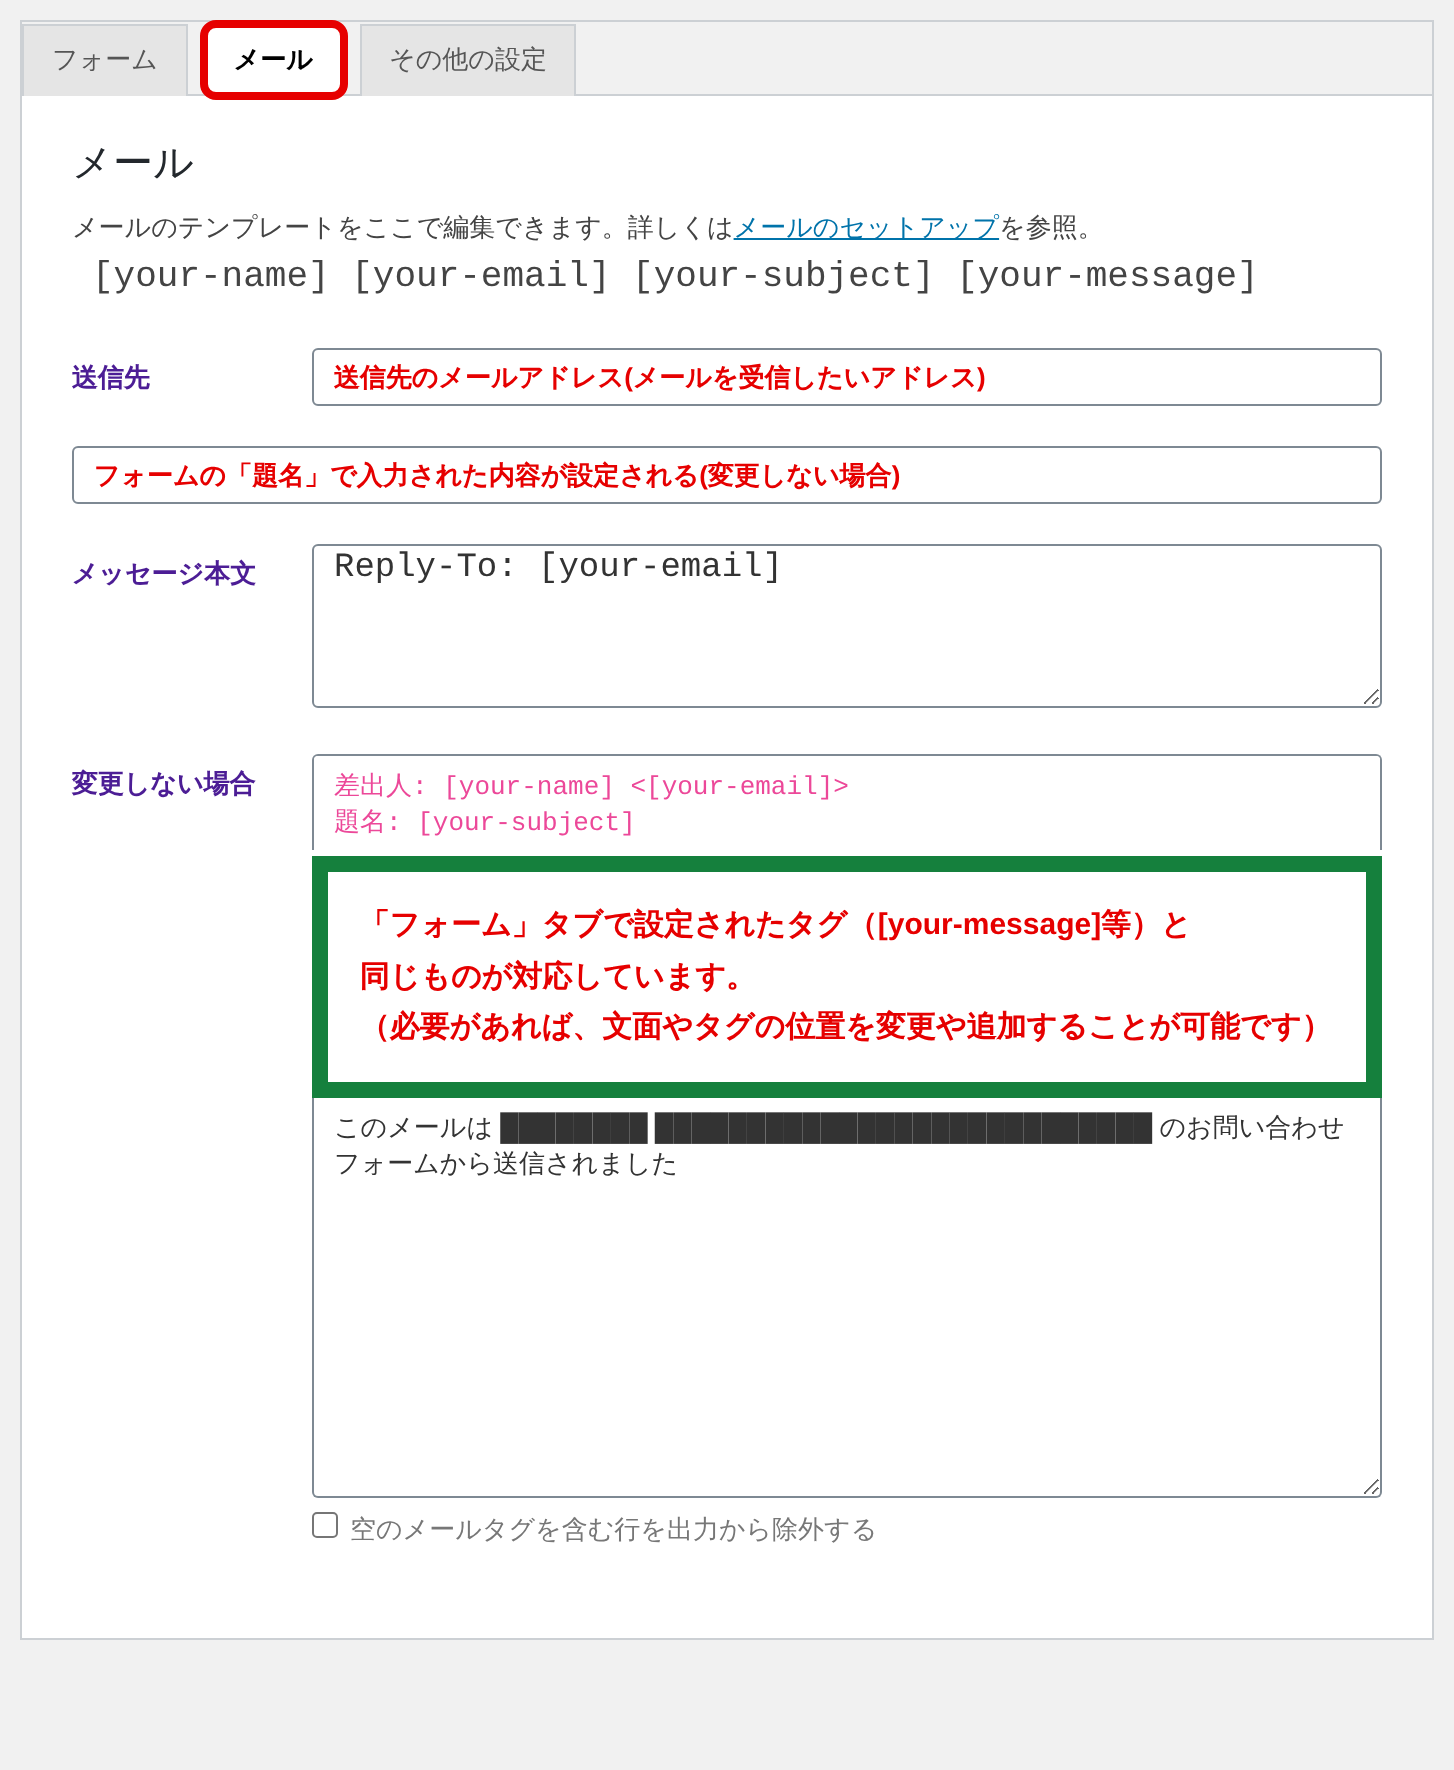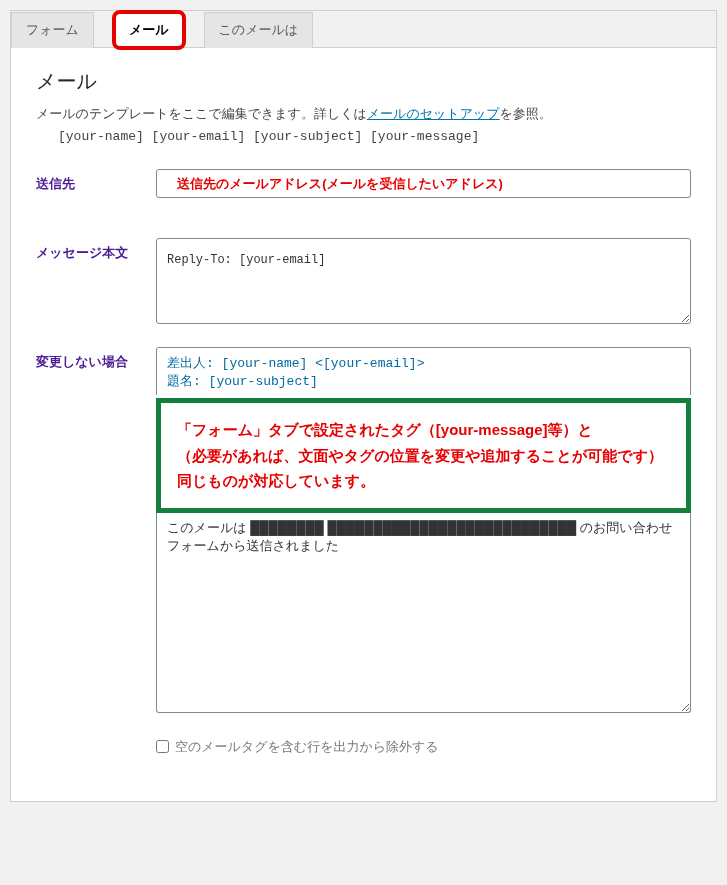--- a/index.html
+++ b/index.html
@@ -19,21 +19,21 @@
       background: #f1f1f1;
       border-bottom: 1px solid #ccd0d4;
       padding: 0;
       position: relative;
     }
     .tab {
       padding: 8px 14px;
       background: #e5e5e5;
       border: 1px solid #ccd0d4;
       border-bottom: none;
-      margin-right: 20px;
+      margin-right: 8px;
       cursor: pointer;
       color: #555;
       position: relative;
       top: 1px;
     }
     .tab.active {
       background: #fff;
       border-bottom: 1px solid #fff;
       font-weight: 600;
       color: #000;
@@ -53,77 +53,77 @@
       color: #23282d;
     }
     .desc {
       margin-bottom: 4px;
       color: #444;
     }
     .desc a { color: #0073aa; text-decoration: underline; }
     .tags-line {
       font-family: "Courier New", monospace;
       color: #444;
-      margin: 6px 0 25px 22px;
-      font-size: 13px;
+      margin: 6px 0 25px 10px;
+      font-size: 18px;
     }
     .form-row {
       display: flex;
       align-items: flex-start;
       margin-bottom: 20px;
     }
     .form-label {
       width: 120px;
       flex-shrink: 0;
       font-weight: 600;
       padding-top: 6px;
       color: #4c1d95;
     }
     .form-field {
       flex: 1;
     }
     input[type="text"].red-input {
       width: 100%;
-      padding: 6px 20px;
+      padding: 6px 10px;
       border: 1px solid #7e8993;
       border-radius: 3px;
       background: #fff;
       color: #e60000;
       font-weight: 600;
       font-size: 13px;
     }
     textarea.plain {
       width: 100%;
-      padding: 14px 10px;
+      padding: 2px 10px;
       border: 1px solid #7e8993;
       border-radius: 3px;
       background: #fff;
       font-family: "Courier New", monospace;
-      font-size: 12px;
+      font-size: 17px;
       resize: vertical;
       color: #333;
     }
     .body-area {
       position: relative;
     }
     textarea.body-top {
       width: 100%;
       padding: 6px 10px;
       border: 1px solid #7e8993;
       border-bottom: none;
       border-radius: 3px 3px 0 0;
       background: #fff;
       font-family: "Courier New", monospace;
       font-size: 13px;
-      color: #0369a1;
+      color: #ec4899;
       resize: none;
       height: 48px;
     }
     .annotation-box {
-      border: 5px solid #15803d;
+      border: 8px solid #15803d;
       background: #fff;
       padding: 14px 16px;
       margin: 0;
       font-size: 15px;
       font-weight: 600;
       color: #e60000;
       line-height: 1.7;
     }
     textarea.body-bottom {
       width: 100%;
@@ -135,73 +135,76 @@
       font-size: 13px;
       color: #333;
       resize: vertical;
       height: 200px;
     }
     .body-bottom-text {
       font-family: -apple-system, BlinkMacSystemFont, "Segoe UI", "Hiragino Sans", "Meiryo", sans-serif;
     }
     .checkbox-row {
       display: flex;
-      align-items: center;
-      margin-top: 22px;
+      align-items: flex-start;
+      margin-top: 4px;
       color: #777;
     }
     .checkbox-row input { margin-right: 6px; }
   </style>
 </head>
 <body>
 
 <div class="panel">
 
   <div class="tabs">
     <div class="tab">フォーム</div>
     <div class="tab active highlight">メール</div>
-    <div class="tab">このメールは</div>
+    <div class="tab">その他の設定</div>
   </div>
 
   <div class="content">
 
     <h2 class="section-title">メール</h2>
 
     <p class="desc">
       <span>メールのテンプレートをここで編集できます。詳しくは</span><a href="#">メールのセットアップ</a><span>を参照。</span>
     </p>
     <p class="tags-line">[your-name] [your-email] [your-subject] [your-message]</p>
 
     <div class="form-row">
       <div class="form-label">送信先</div>
       <div class="form-field">
         <input type="text" class="red-input" value="送信先のメールアドレス(メールを受信したいアドレス)" style="">
       </div>
     </div>
 
 
     <div class="form-row">
+      <div class="form-field">
+        <input type="text" class="red-input" value="フォームの「題名」で入力された内容が設定される(変更しない場合)" style="">
+      </div>
     </div>
 
     <div class="form-row">
       <div class="form-label">メッセージ本文</div>
       <div class="form-field">
         <textarea class="plain" rows="4" style="">Reply-To: [your-email]</textarea>
       </div>
     </div>
 
     <div class="form-row">
       <div class="form-label">変更しない場合</div>
       <div class="form-field body-area">
         <textarea class="plain body-top" style="">差出人: [your-name] &lt;[your-email]&gt;
 題名: [your-subject]</textarea>
         <div class="annotation-box">
           <div>「フォーム」タブで設定されたタグ（[your-message]等）と</div>
+          <div>同じものが対応しています。</div>
           <div>（必要があれば、文面やタグの位置を変更や追加することが可能です）</div>
-          <div>同じものが対応しています。</div>
         </div>
         <textarea class="body-bottom body-bottom-text" style="">このメールは ████████ ███████████████████████████ のお問い合わせフォームから送信されました</textarea>
 
         <div class="checkbox-row">
           <input type="checkbox" style="">
           <span>空のメールタグを含む行を出力から除外する</span>
         </div>
       </div>
     </div>
 

